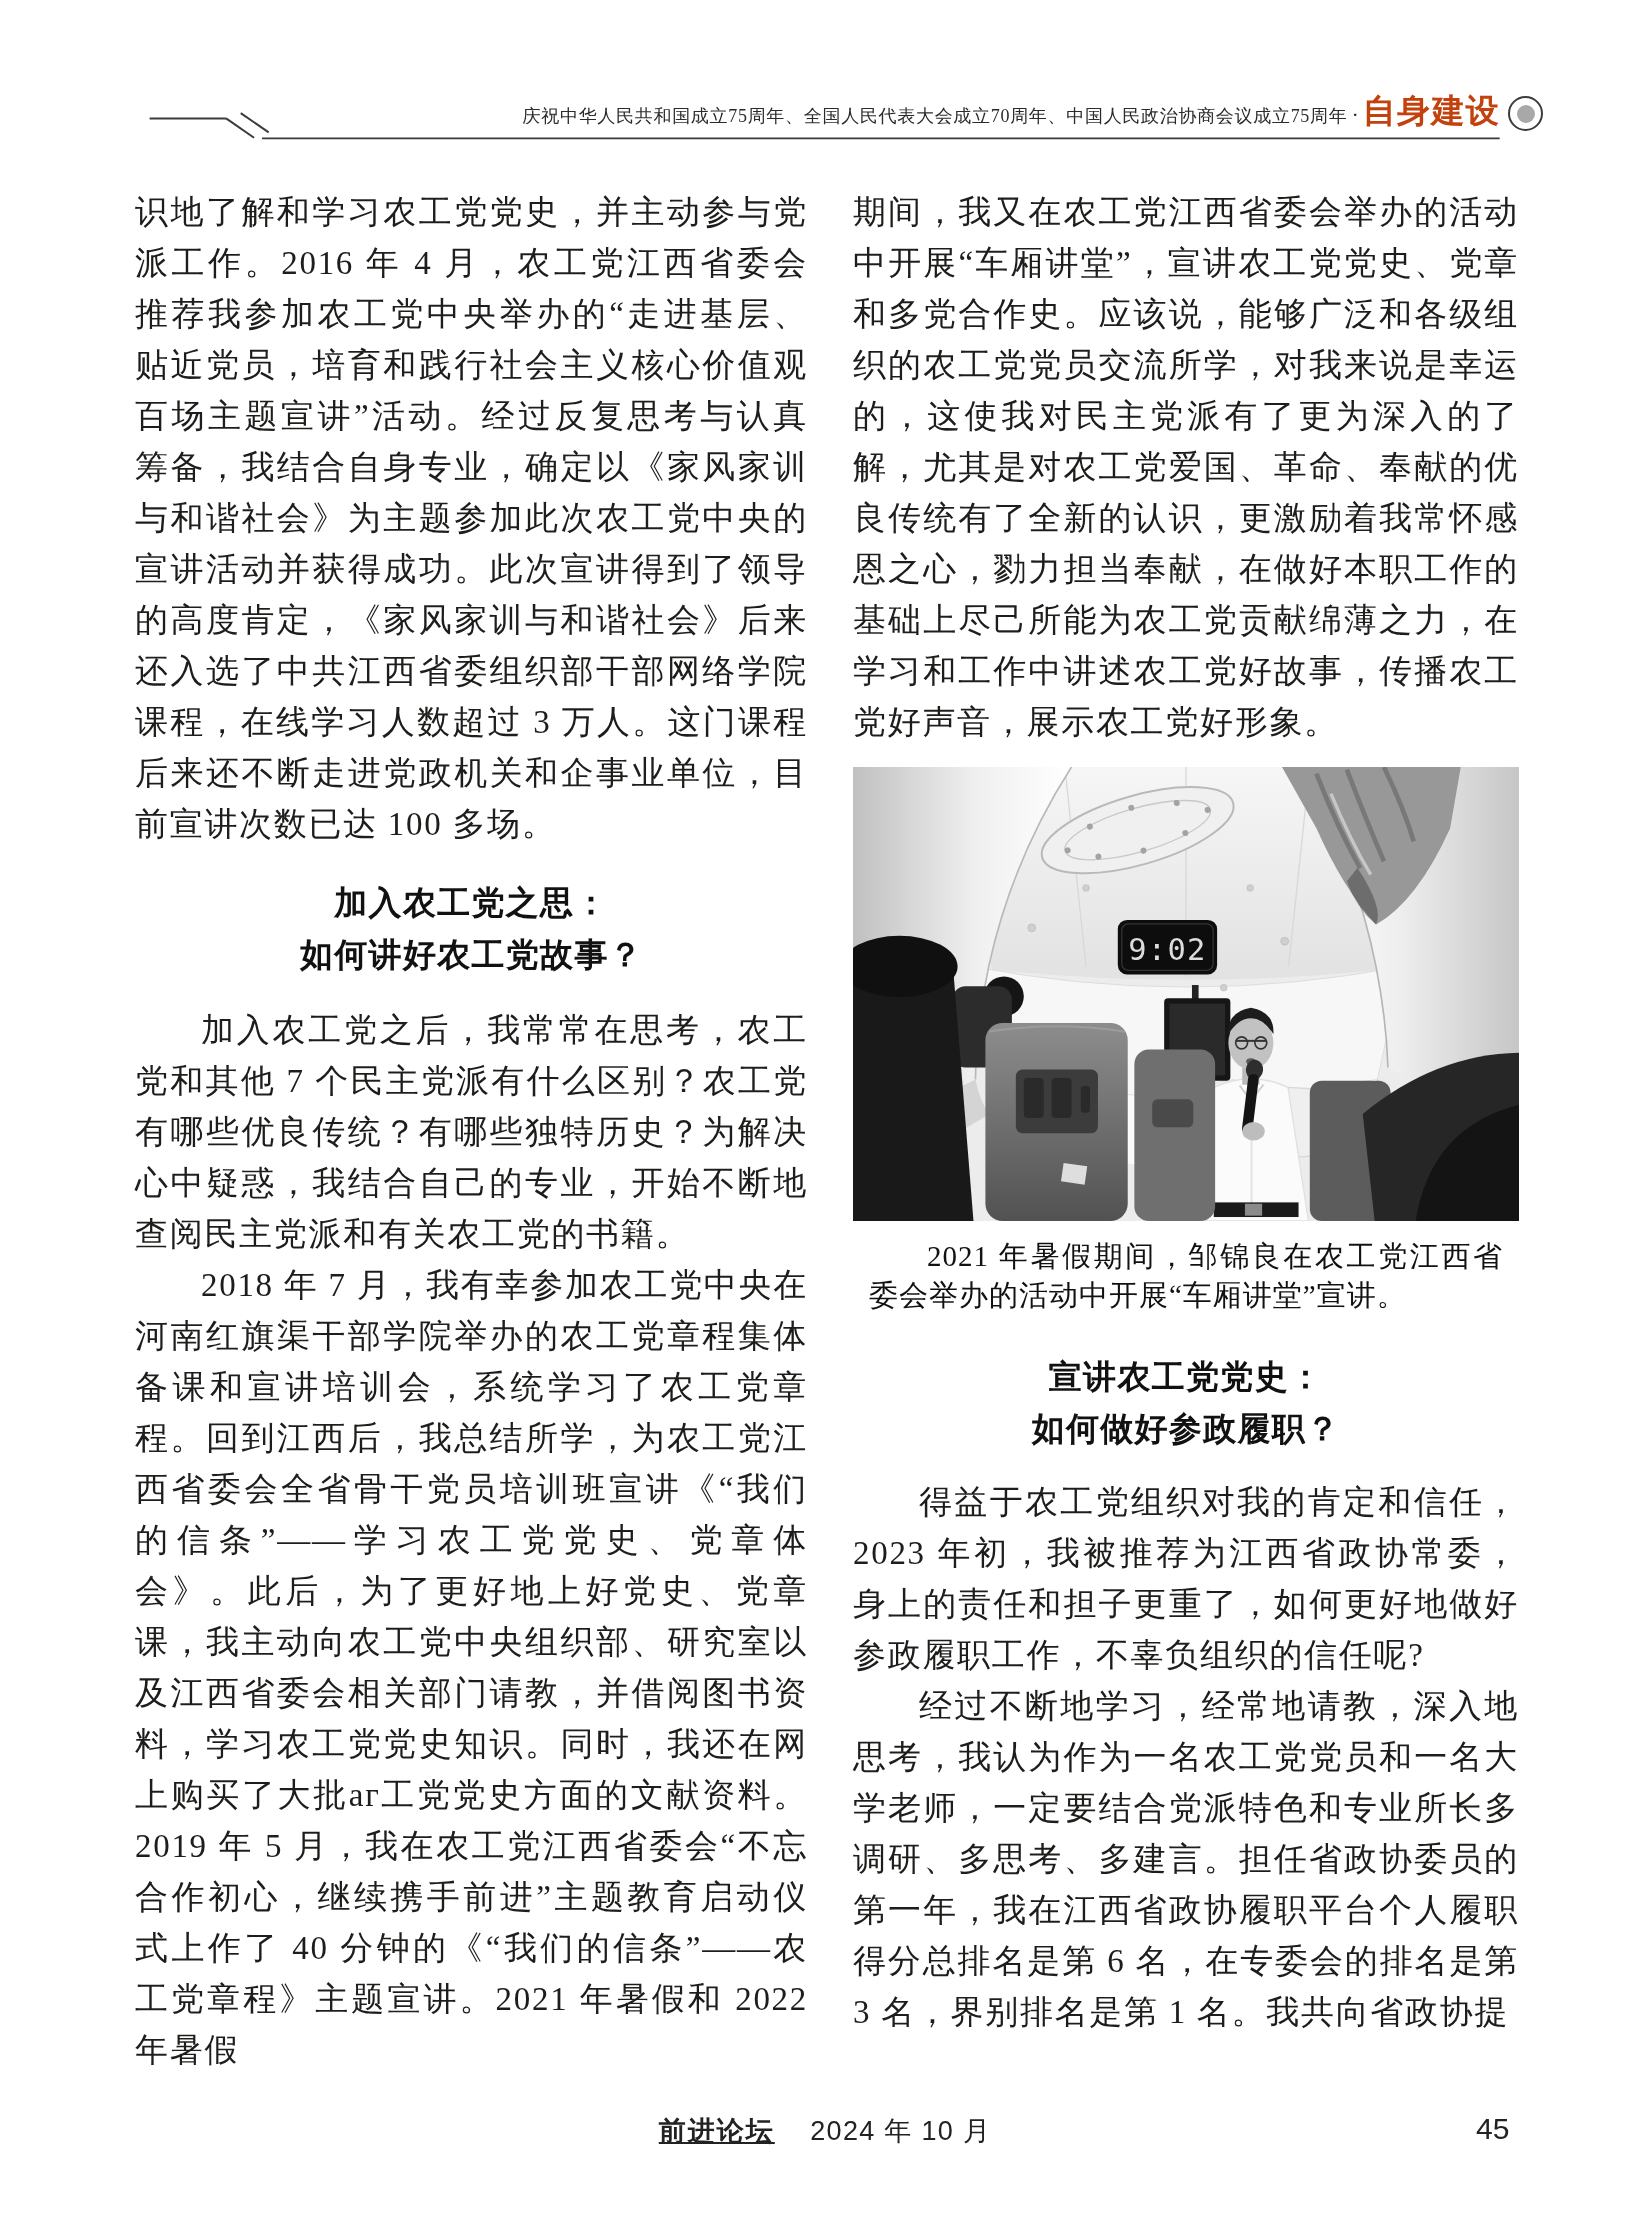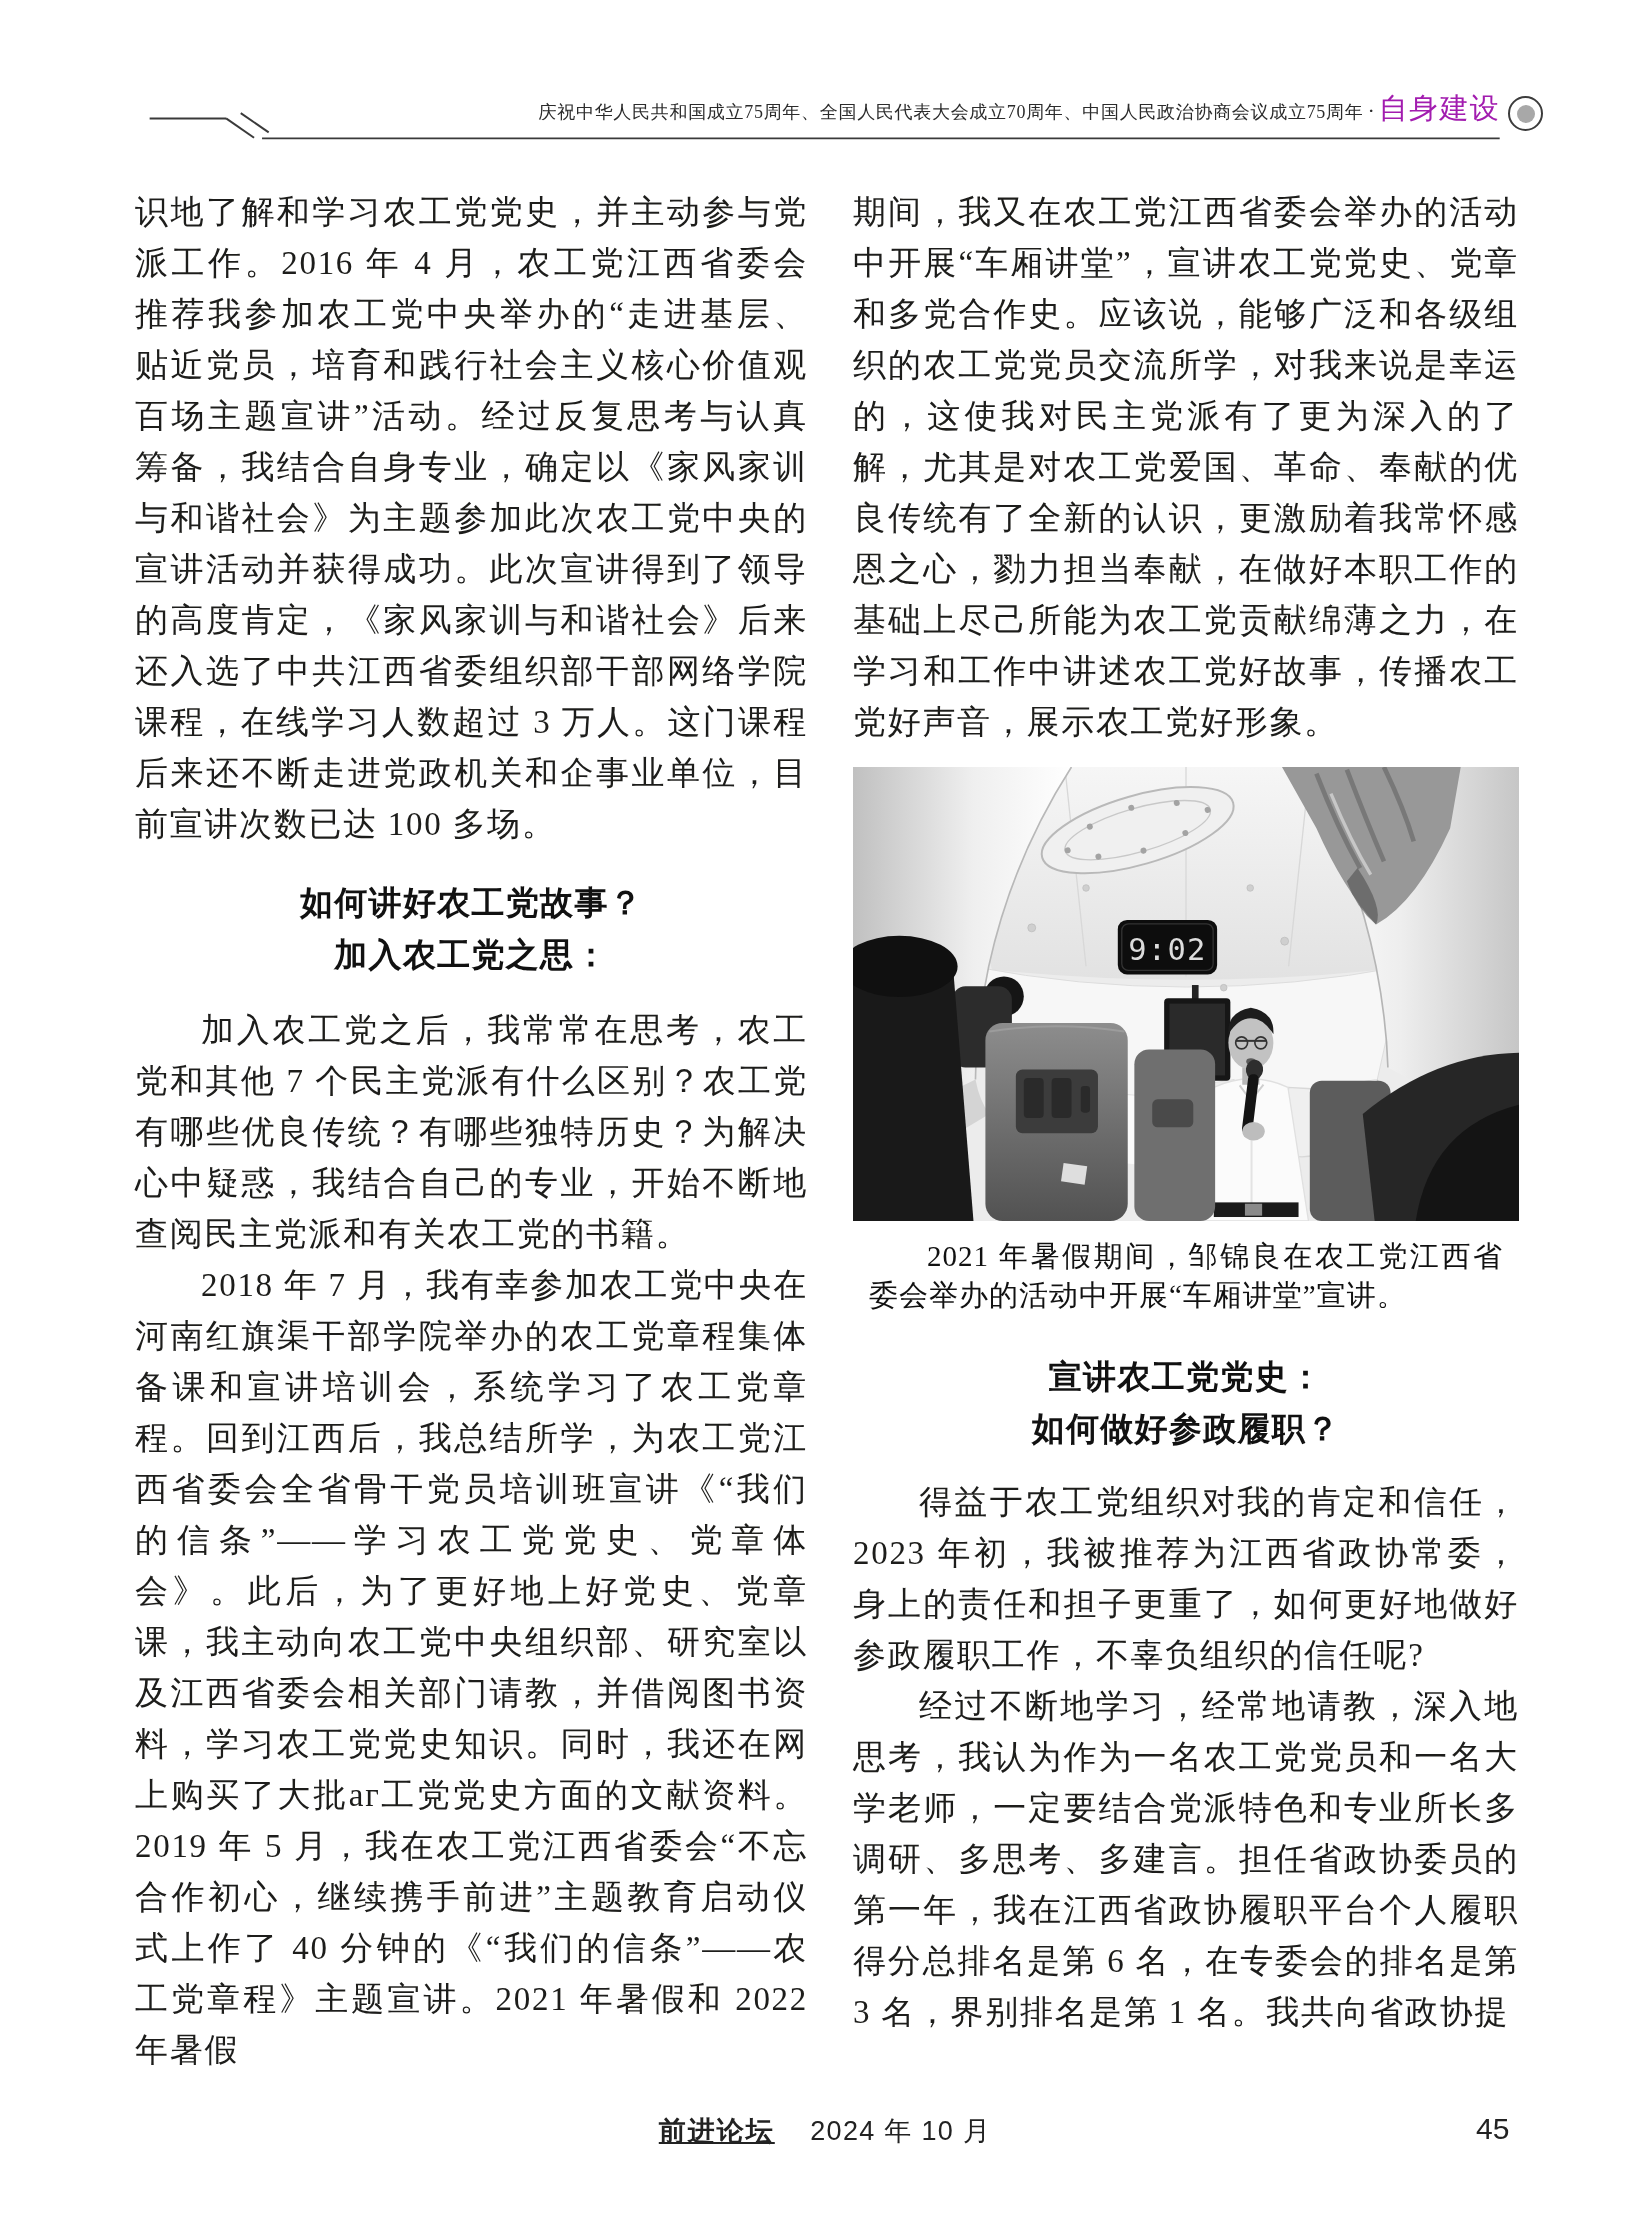--- a/index.html
+++ b/index.html
@@ -15,21 +15,21 @@
   .header-line{
     position:absolute;
     top:89px; right:150px;
     display:flex; align-items:baseline;
     white-space:nowrap;
   }
   .hdr-banner{font-size:18px; letter-spacing:0.7px; color:#2b2b2b;}
   .hdr-sep{font-size:22px; margin:0 4px; color:#2b2b2b;}
   .hdr-section{
     font-family:"Liberation Sans", sans-serif;
-    font-weight:400; font-size:29px; color:#a21caf; letter-spacing:1.3px;
+    font-weight:700; font-size:33px; color:#c2410c; letter-spacing:1.3px;
   }
   .hdr-icon{
     position:absolute; left:1508px; top:96px;
     width:31px;height:31px; border:2px solid #3c3c3c; border-radius:50%;
     display:flex;align-items:center;justify-content:center;
     background:#fff;
   }
   .hdr-icon-dot{width:18px;height:18px;border-radius:50%;background:#a8a8a8;}
   .hdr-rule{position:absolute;left:0;top:0;width:1650px;height:173px;}
   
@@ -98,22 +98,22 @@
     <span class="hdr-section">自身建设</span>
   </div>
   <span class="hdr-icon">
     <span class="hdr-icon-dot"></span>
   </span>
 
   <div class="col col-left">
     <p class="para">识地了解和学习农工党党史，并主动参与党派工作。2016 年 4 月，农工党江西省委会推荐我参加农工党中央举办的“走进基层、贴近党员，培育和践行社会主义核心价值观百场主题宣讲”活动。经过反复思考与认真筹备，我结合自身专业，确定以《家风家训与和谐社会》为主题参加此次农工党中央的宣讲活动并获得成功。此次宣讲得到了领导的高度肯定，《家风家训与和谐社会》后来还入选了中共江西省委组织部干部网络学院课程，在线学习人数超过 3 万人。这门课程后来还不断走进党政机关和企事业单位，目前宣讲次数已达 100 多场。</p>
 
     <div class="heading-block-1">
+      <div class="heading">加入农工党之思：</div>
       <div class="heading">如何讲好农工党故事？</div>
-      <div class="heading">加入农工党之思：</div>
     </div>
 
     <p class="para indent">加入农工党之后，我常常在思考，农工党和其他 7 个民主党派有什么区别？农工党有哪些优良传统？有哪些独特历史？为解决心中疑惑，我结合自己的专业，开始不断地查阅民主党派和有关农工党的书籍。</p>
     <p class="para indent">2018 年 7 月，我有幸参加农工党中央在河南红旗渠干部学院举办的农工党章程集体备课和宣讲培训会，系统学习了农工党章程。回到江西后，我总结所学，为农工党江西省委会全省骨干党员培训班宣讲《“我们的信条”——学习农工党党史、党章体会》。此后，为了更好地上好党史、党章课，我主动向农工党中央组织部、研究室以及江西省委会相关部门请教，并借阅图书资料，学习农工党党史知识。同时，我还在网上购买了大批аг工党党史方面的文献资料。2019 年 5 月，我在农工党江西省委会“不忘合作初心，继续携手前进”主题教育启动仪式上作了 40 分钟的《“我们的信条”——农工党章程》主题宣讲。2021 年暑假和 2022 年暑假</p>
   </div>
 
   <div class="col col-right">
     <p class="para">期间，我又在农工党江西省委会举办的活动中开展“车厢讲堂”，宣讲农工党党史、党章和多党合作史。应该说，能够广泛和各级组织的农工党党员交流所学，对我来说是幸运的，这使我对民主党派有了更为深入的了解，尤其是对农工党爱国、革命、奉献的优良传统有了全新的认识，更激励着我常怀感恩之心，勠力担当奉献，在做好本职工作的基础上尽己所能为农工党贡献绵薄之力，在学习和工作中讲述农工党好故事，传播农工党好声音，展示农工党好形象。</p>
 
     <div class="photo-wrap">

